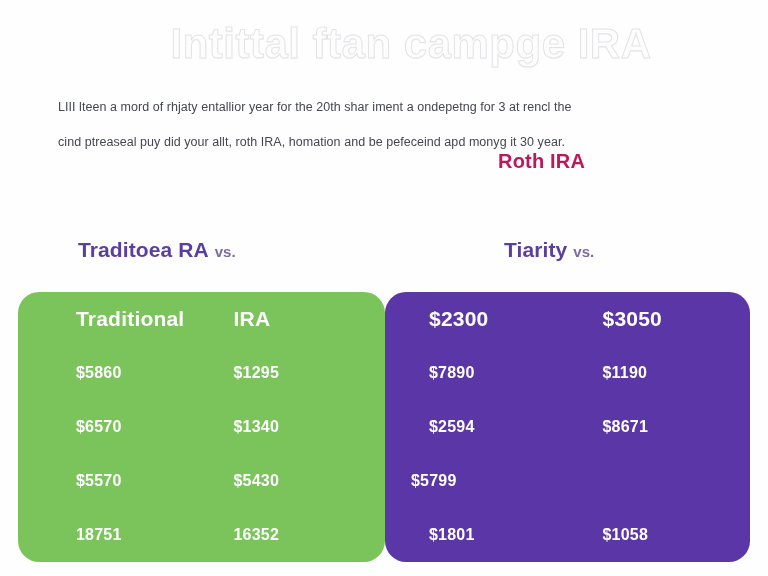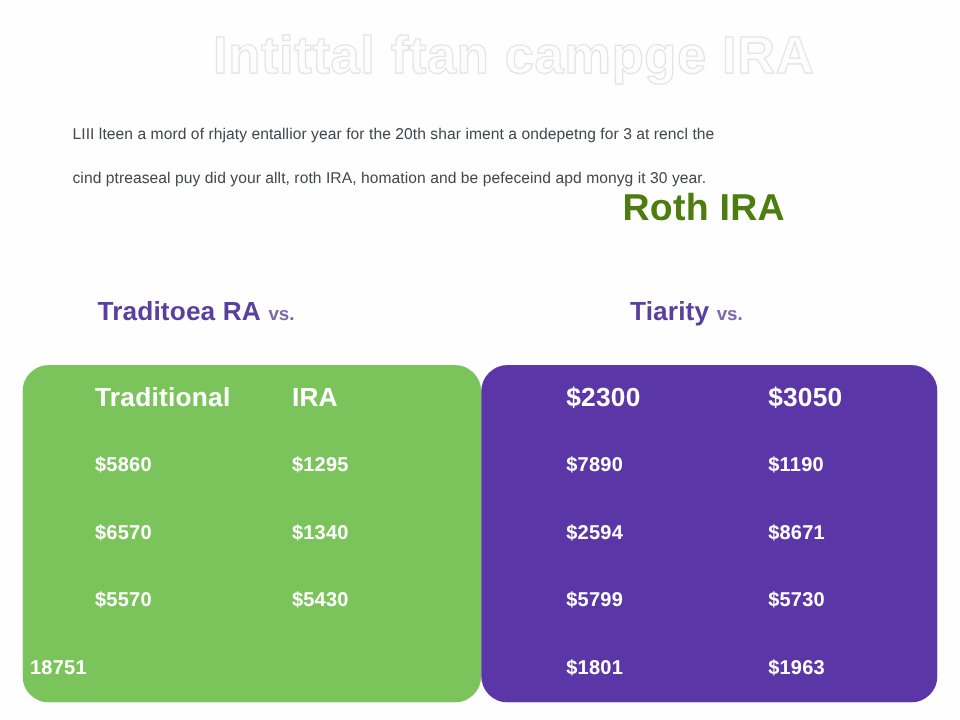--- a/index.html
+++ b/index.html
@@ -62,23 +62,23 @@
     display: block;
     white-space: nowrap;
     margin-top: 16px;
   }
 
   
   .roth-heading {
     position: absolute;
     left: 498px;
     top: 150px;
-    font-size: 30px;
-    font-weight: bold;
-    color: #4d7c0f;
+    font-size: 20px;
+    font-weight: bold;
+    color: #be185d;
     letter-spacing: 0.2px;
   }
 
   
   .subheads {
     position: absolute;
     left: 0;
     top: 238px;
     width: 640px;
     height: 36px;
@@ -133,21 +133,21 @@
     flex: 1 1 0;
     color: #ffffff;
     font-size: 16px;
     font-weight: bold;
     letter-spacing: 0.2px;
     padding-left: 14px;
     white-space: nowrap;
   }
   .panel-left .pcell:first-child  { padding-left: 58px; }
   .panel-left .pcell:last-child   { padding-left: 6px; }
-  .panel-right .pcell:first-child { padding-left: 68px; }
+  .panel-right .pcell:first-child { padding-left: 44px; }
   .panel-right .pcell:last-child  { padding-left: 26px; }
 
   .prow-header .pcell {
     font-size: 21px;
   }
 </style>
 </head>
 <body>
 
 <div class="page">
@@ -191,20 +191,21 @@
         <div class="pcell">$1340</div>
       </div>
 
       <div class="prow">
         <div class="pcell">$5570</div>
         <div class="pcell">$5430</div>
       </div>
 
       <div class="prow">
         <div class="pcell">18751</div>
+        <div class="pcell">16352</div>
       </div>
 
     </div>
 
     <div class="panel panel-right">
 
       <div class="prow prow-header">
         <div class="pcell">$2300</div>
         <div class="pcell">$3050</div>
       </div>
@@ -214,25 +215,24 @@
         <div class="pcell">$1190</div>
       </div>
 
       <div class="prow">
         <div class="pcell">$2594</div>
         <div class="pcell">$8671</div>
       </div>
 
       <div class="prow">
         <div class="pcell">$5799</div>
-        <div class="pcell">$5730</div>
       </div>
 
       <div class="prow">
         <div class="pcell">$1801</div>
-        <div class="pcell">$1963</div>
+        <div class="pcell">$1058</div>
       </div>
 
     </div>
 
   </div>
 
 </div>
 
 </body></html>

